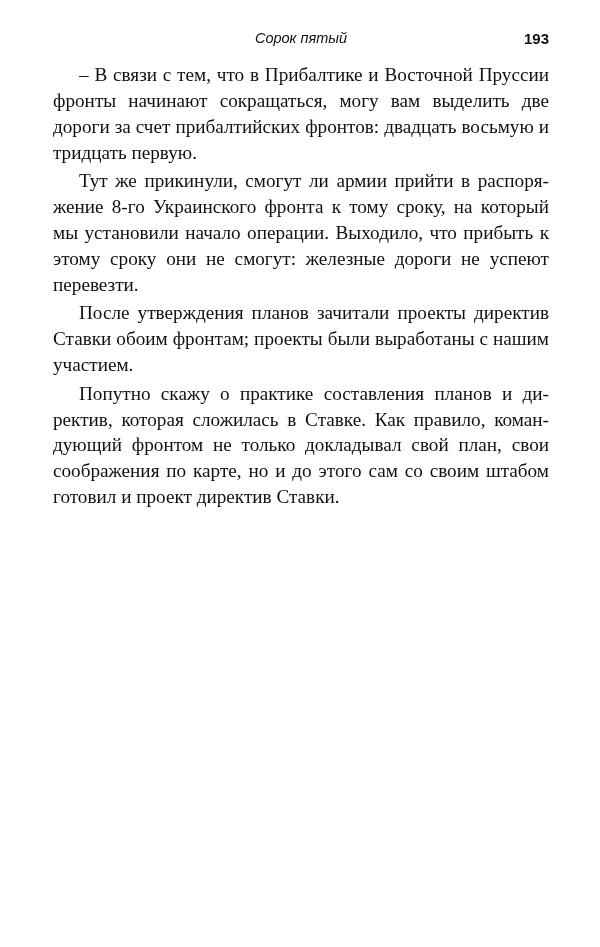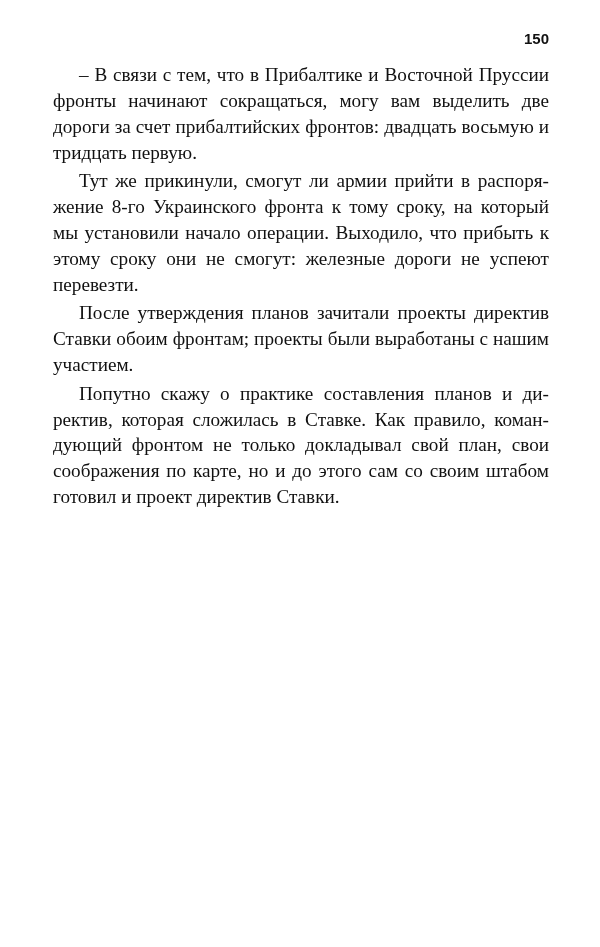--- a/index.html
+++ b/index.html
@@ -13,21 +13,22 @@
   .body-text { position: absolute; top: 62px; left: 0; width: 496px;
     font-family: "Liberation Serif", serif; font-size: 19.2px; line-height: 25.9px; color: #111;
     text-align: justify; }
   .body-text p { margin: 0 0 2.6px 0; text-indent: 26px; hyphens: manual; }
 </style>
 </head>
 <body>
 
 <div class="page">
   <div class="header">
-    <div class="page-number">150</div>
+    <div class="running-title">Сорок пятый</div>
+    <div class="page-number">193</div>
   </div>
   <div class="body-text">
     <p>– В связи с тем, что в Прибалтике и Восточной Пруссии фронты начинают сокращаться, могу вам выделить две дороги за счет прибалтийских фронтов: двадцать восьмую и тридцать первую.</p>
     <p>Тут же прикинули, смогут ли армии прийти в распоря­жение 8-го Украинского фронта к тому сроку, на который мы установили начало операции. Выходило, что прибыть к этому сроку они не смогут: железные дороги не успеют перевезти.</p>
     <p>После утверждения планов зачитали проекты директив Ставки обоим фронтам; проекты были выработаны с на­шим участием.</p>
     <p>Попутно скажу о практике составления планов и ди­ректив, которая сложилась в Ставке. Как правило, коман­дующий фронтом не только докладывал свой план, свои соображения по карте, но и до этого сам со своим штабом готовил и проект директив Ставки.</p>
   </div>
 </div>
 
 </body></html>

